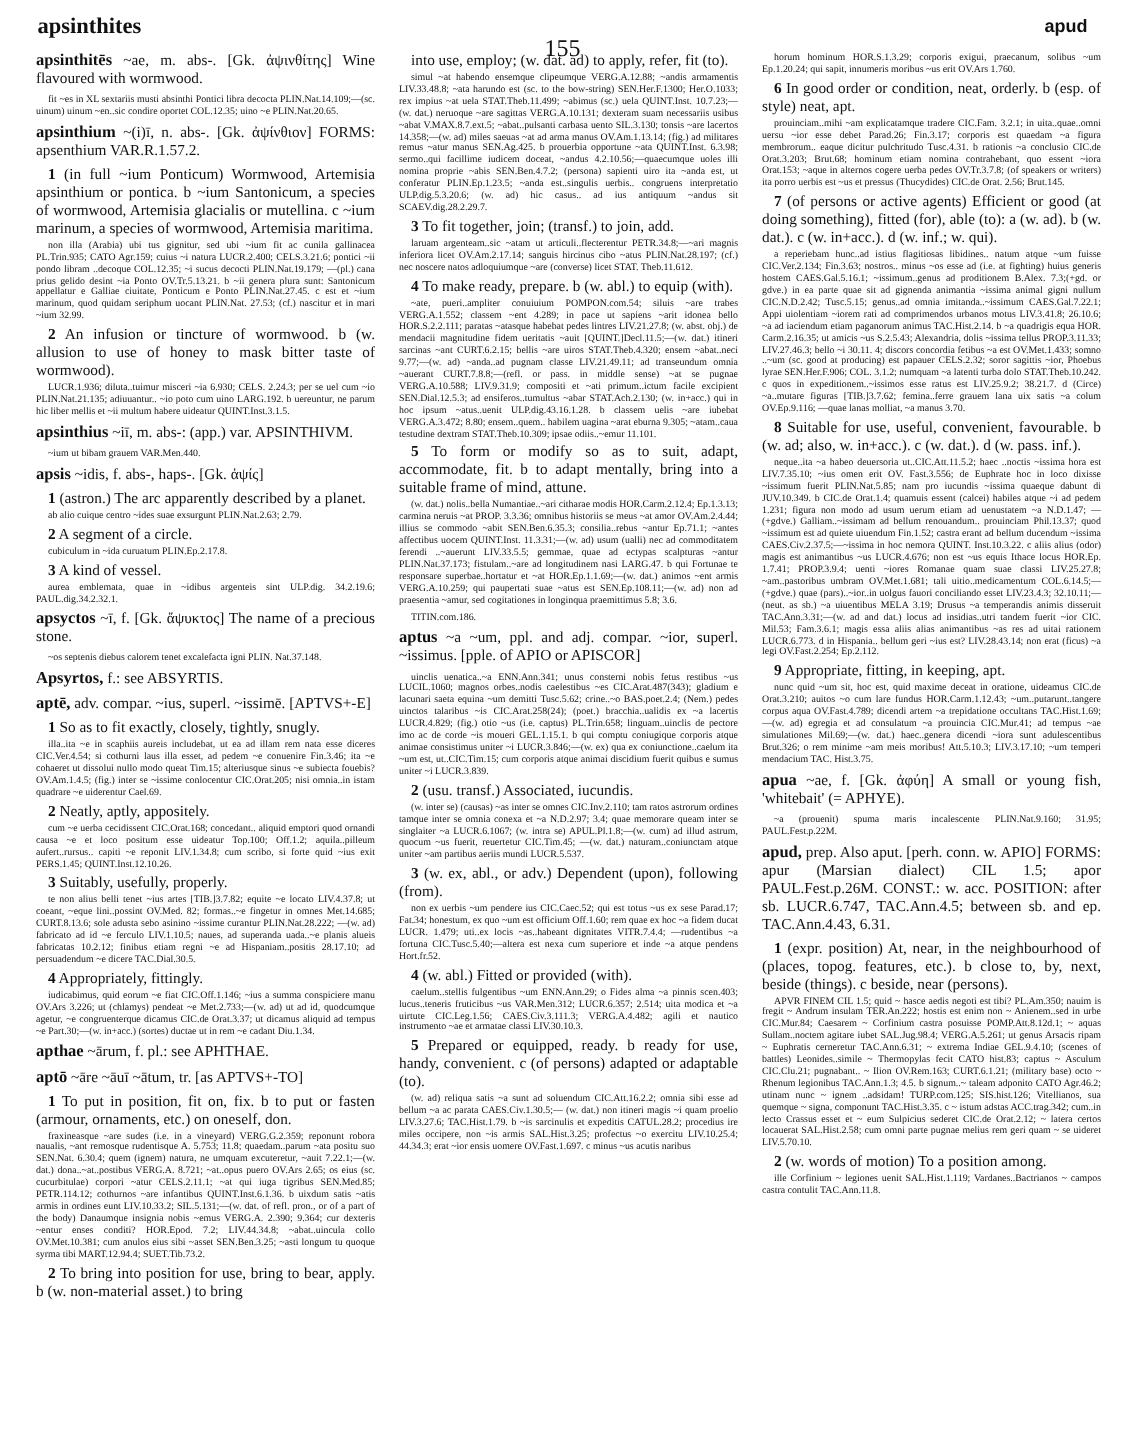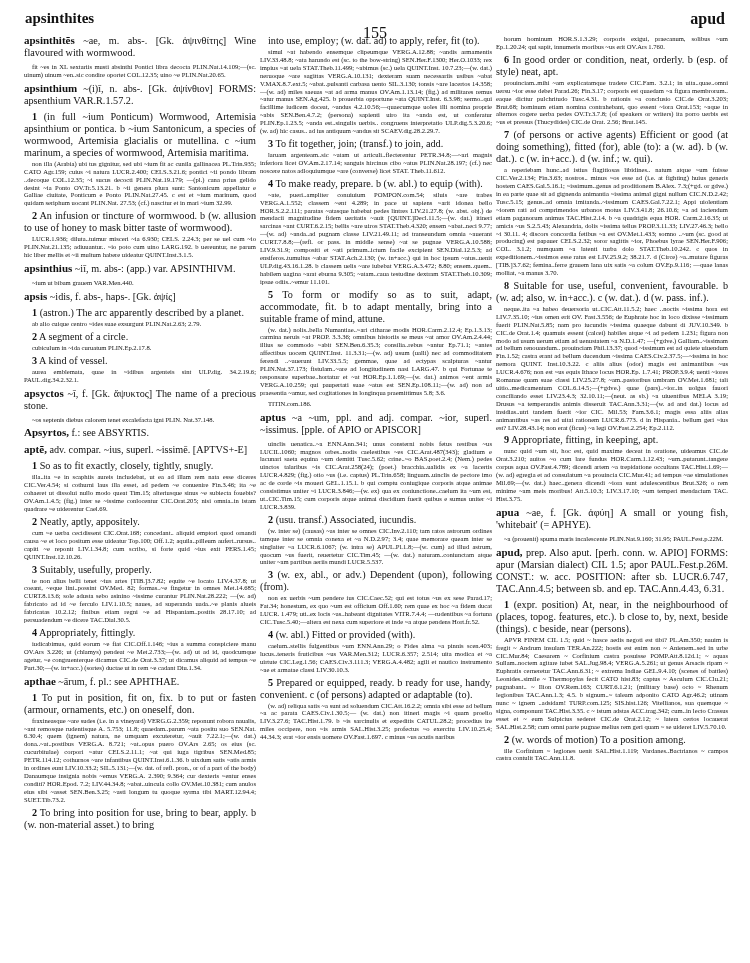--- a/index.html
+++ b/index.html
@@ -1,21 +1,21 @@
 <!DOCTYPE html>
 <html><head>
 <meta charset="utf-8">
 <style>
   html, body { margin:0; padding:0; background:#ffffff; }
   body { width:750px; height:963px; overflow:hidden; position:relative; color:#111; font-family:"DejaVu Serif", serif; }
   .page-header { position:absolute; top:6px; left:25px; right:25px; height:24px; }
   .guide-left { position:absolute; left:0; top:4px; font-weight:bold; font-size:15px; font-family:"Liberation Serif", serif; }
   .page-num { position:absolute; left:50%; top:18px; transform:translateX(-50%); font-size:16px; font-family:"Liberation Serif", serif;text-align:right; }
-  .guide-right { position:absolute; right:0; top:4px; font-weight:bold; font-size:16px; font-family:Liberation Serif, serif; }
-  .columns { position:absolute; top:34px; left:24px; width:710px; display:flex; gap:4px; }
+  .guide-right { position:absolute; right:0; top:4px; font-weight:bold; font-size:12px; font-family:Liberation Sans, sans-serif; }
+  .columns { position:absolute; top:34px; left:24px; width:710px; display:flex; gap:16px; }
   .col { width:232px; overflow:hidden; height:915px; }
   .entry { margin:0 0 4px 0; }
   .hw-line { font-size:10.2px; line-height:12px; text-align:justify; font-family:"Liberation Serif", serif; }
   .hw { font-weight:bold; font-size:11px; }
   .sense { font-size:10.2px; line-height:12px; text-align:justify; font-family:"Liberation Serif", serif; margin-top:1px; }
   .sense .num { font-weight:bold; }
   .cit { font-size:6.6px; line-height:7.9px; text-align:justify; font-family:"Liberation Serif", serif; margin:1px 0 3px 0; }
   .indent { text-indent:8px; }
 </style>
 </head>
@@ -51,20 +51,21 @@
       <div class="hw-line entry"><span class="hw">aptē,</span><span> adv. compar. ~ius, superl. ~issimē. [APTVS+-E]</span></div>
       <div class="sense indent"><span class="num">1</span><span> So as to fit exactly, closely, tightly, snugly.</span></div>
       <div class="cit indent">illa..ita ~e in scaphiis aureis includebat, ut ea ad illam rem nata esse diceres CIC.Ver.4.54; si cothurni laus illa esset, ad pedem ~e conuenire Fin.3.46; ita ~e cohaeret ut dissolui nullo modo queat Tim.15; alteriusque sinus ~e subiecta fouebis? OV.Am.1.4.5; (fig.) inter se ~issime conlocentur CIC.Orat.205; nisi omnia..in istam quadrare ~e uiderentur Cael.69.</div>
       <div class="sense indent"><span class="num">2</span><span> Neatly, aptly, appositely.</span></div>
       <div class="cit indent">cum ~e uerba cecidissent CIC.Orat.168; concedant.. aliquid emptori quod ornandi causa ~e et loco positum esse uideatur Top.100; Off.1.2; aquila..pilleum aufert..rursus.. capiti ~e reponit LIV.1.34.8; cum scribo, si forte quid ~ius exit PERS.1.45; QUINT.Inst.12.10.26.</div>
       <div class="sense indent"><span class="num">3</span><span> Suitably, usefully, properly.</span></div>
       <div class="cit indent">te non alius belli tenet ~ius artes [TIB.]3.7.82; equite ~e locato LIV.4.37.8; ut coeant, ~eque lini..possint OV.Med. 82; formas..~e fingetur in omnes Met.14.685; CURT.8.13.6; sole adusta sebo asinino ~issime curantur PLIN.Nat.28.222; —(w. ad) fabricato ad id ~e ferculo LIV.1.10.5; naues, ad superanda uada..~e planis alueis fabricatas 10.2.12; finibus etiam regni ~e ad Hispaniam..positis 28.17.10; ad persuadendum ~e dicere TAC.Dial.30.5.</div>
       <div class="sense indent"><span class="num">4</span><span> Appropriately, fittingly.</span></div>
       <div class="cit indent">iudicabimus, quid eorum ~e fiat CIC.Off.1.146; ~ius a summa conspiciere manu OV.Ars 3.226; ut (chlamys) pendeat ~e Met.2.733;—(w. ad) ut ad id, quodcumque agetur, ~e congruenterque dicamus CIC.de Orat.3.37; ut dicamus aliquid ad tempus ~e Part.30;—(w. in+acc.) (sortes) ductae ut in rem ~e cadant Diu.1.34.</div>
       <div class="hw-line entry"><span class="hw">apthae</span><span> ~ārum, f. pl.: see APHTHAE.</span></div>
+      <div class="hw-line entry"><span class="hw">aptō</span><span> ~āre ~āuī ~ātum, tr. [as APTVS+-TO]</span></div>
       <div class="sense indent"><span class="num">1</span><span> To put in position, fit on, fix. b to put or fasten (armour, ornaments, etc.) on oneself, don.</span></div>
       <div class="cit indent">fraxineasque ~are sudes (i.e. in a vineyard) VERG.G.2.359; reponunt robora naualis, ~ant remosque rudentisque A. 5.753; 11.8; quaedam..parum ~ata positu suo SEN.Nat. 6.30.4; quem (ignem) natura, ne umquam excuteretur, ~auit 7.22.1;—(w. dat.) dona..~at..postibus VERG.A. 8.721; ~at..opus puero OV.Ars 2.65; os eius (sc. cucurbitulae) corpori ~atur CELS.2.11.1; ~at qui iuga tigribus SEN.Med.85; PETR.114.12; cothurnos ~are infantibus QUINT.Inst.6.1.36. b uixdum satis ~atis armis in ordines eunt LIV.10.33.2; SIL.5.131;—(w. dat. of refl. pron., or of a part of the body) Danaumque insignia nobis ~emus VERG.A. 2.390; 9.364; cur dexteris ~entur enses conditi? HOR.Epod. 7.2; LIV.44.34.8; ~abat..uincula collo OV.Met.10.381; cum anulos eius sibi ~asset SEN.Ben.3.25; ~asti longum tu quoque syrma tibi MART.12.94.4; SUET.Tib.73.2.</div>
       <div class="sense indent"><span class="num">2</span><span> To bring into position for use, bring to bear, apply. b (w. non-material asset.) to bring</span></div>
     </div>
   <div class="col" id="col1">
       <div class="sense indent"><span class="num"></span><span>into use, employ; (w. dat. ad) to apply, refer, fit (to).</span></div>
       <div class="cit indent">simul ~at habendo ensemque clipeumque VERG.A.12.88; ~andis armamentis LIV.33.48.8; ~ata harundo est (sc. to the bow-string) SEN.Her.F.1300; Her.O.1033; rex impius ~at uela STAT.Theb.11.499; ~abimus (sc.) uela QUINT.Inst. 10.7.23;—(w. dat.) neruoque ~are sagittas VERG.A.10.131; dexteram suam necessariis usibus ~abat V.MAX.8.7.ext.5; ~abat..pulsanti carbasa uento SIL.3.130; tonsis ~are lacertos 14.358;—(w. ad) miles saeuas ~at ad arma manus OV.Am.1.13.14; (fig.) ad militares remus ~atur manus SEN.Ag.425. b prouerbia opportune ~ata QUINT.Inst. 6.3.98; sermo..qui facillime iudicem doceat, ~andus 4.2.10.56;—quaecumque uoles illi nomina proprie ~abis SEN.Ben.4.7.2; (persona) sapienti uiro ita ~anda est, ut conferatur PLIN.Ep.1.23.5; ~anda est..singulis uerbis.. congruens interpretatio ULP.dig.5.3.20.6; (w. ad) hic casus.. ad ius antiquum ~andus sit SCAEV.dig.28.2.29.7.</div>
       <div class="sense indent"><span class="num">3</span><span> To fit together, join; (transf.) to join, add.</span></div>
       <div class="cit indent">laruam argenteam..sic ~atam ut articuli..flecterentur PETR.34.8;—~ari magnis inferiora licet OV.Am.2.17.14; sanguis hircinus cibo ~atus PLIN.Nat.28.197; (cf.) nec noscere natos adloquiumque ~are (converse) licet STAT. Theb.11.612.</div>
       <div class="sense indent"><span class="num">4</span><span> To make ready, prepare. b (w. abl.) to equip (with).</span></div>

